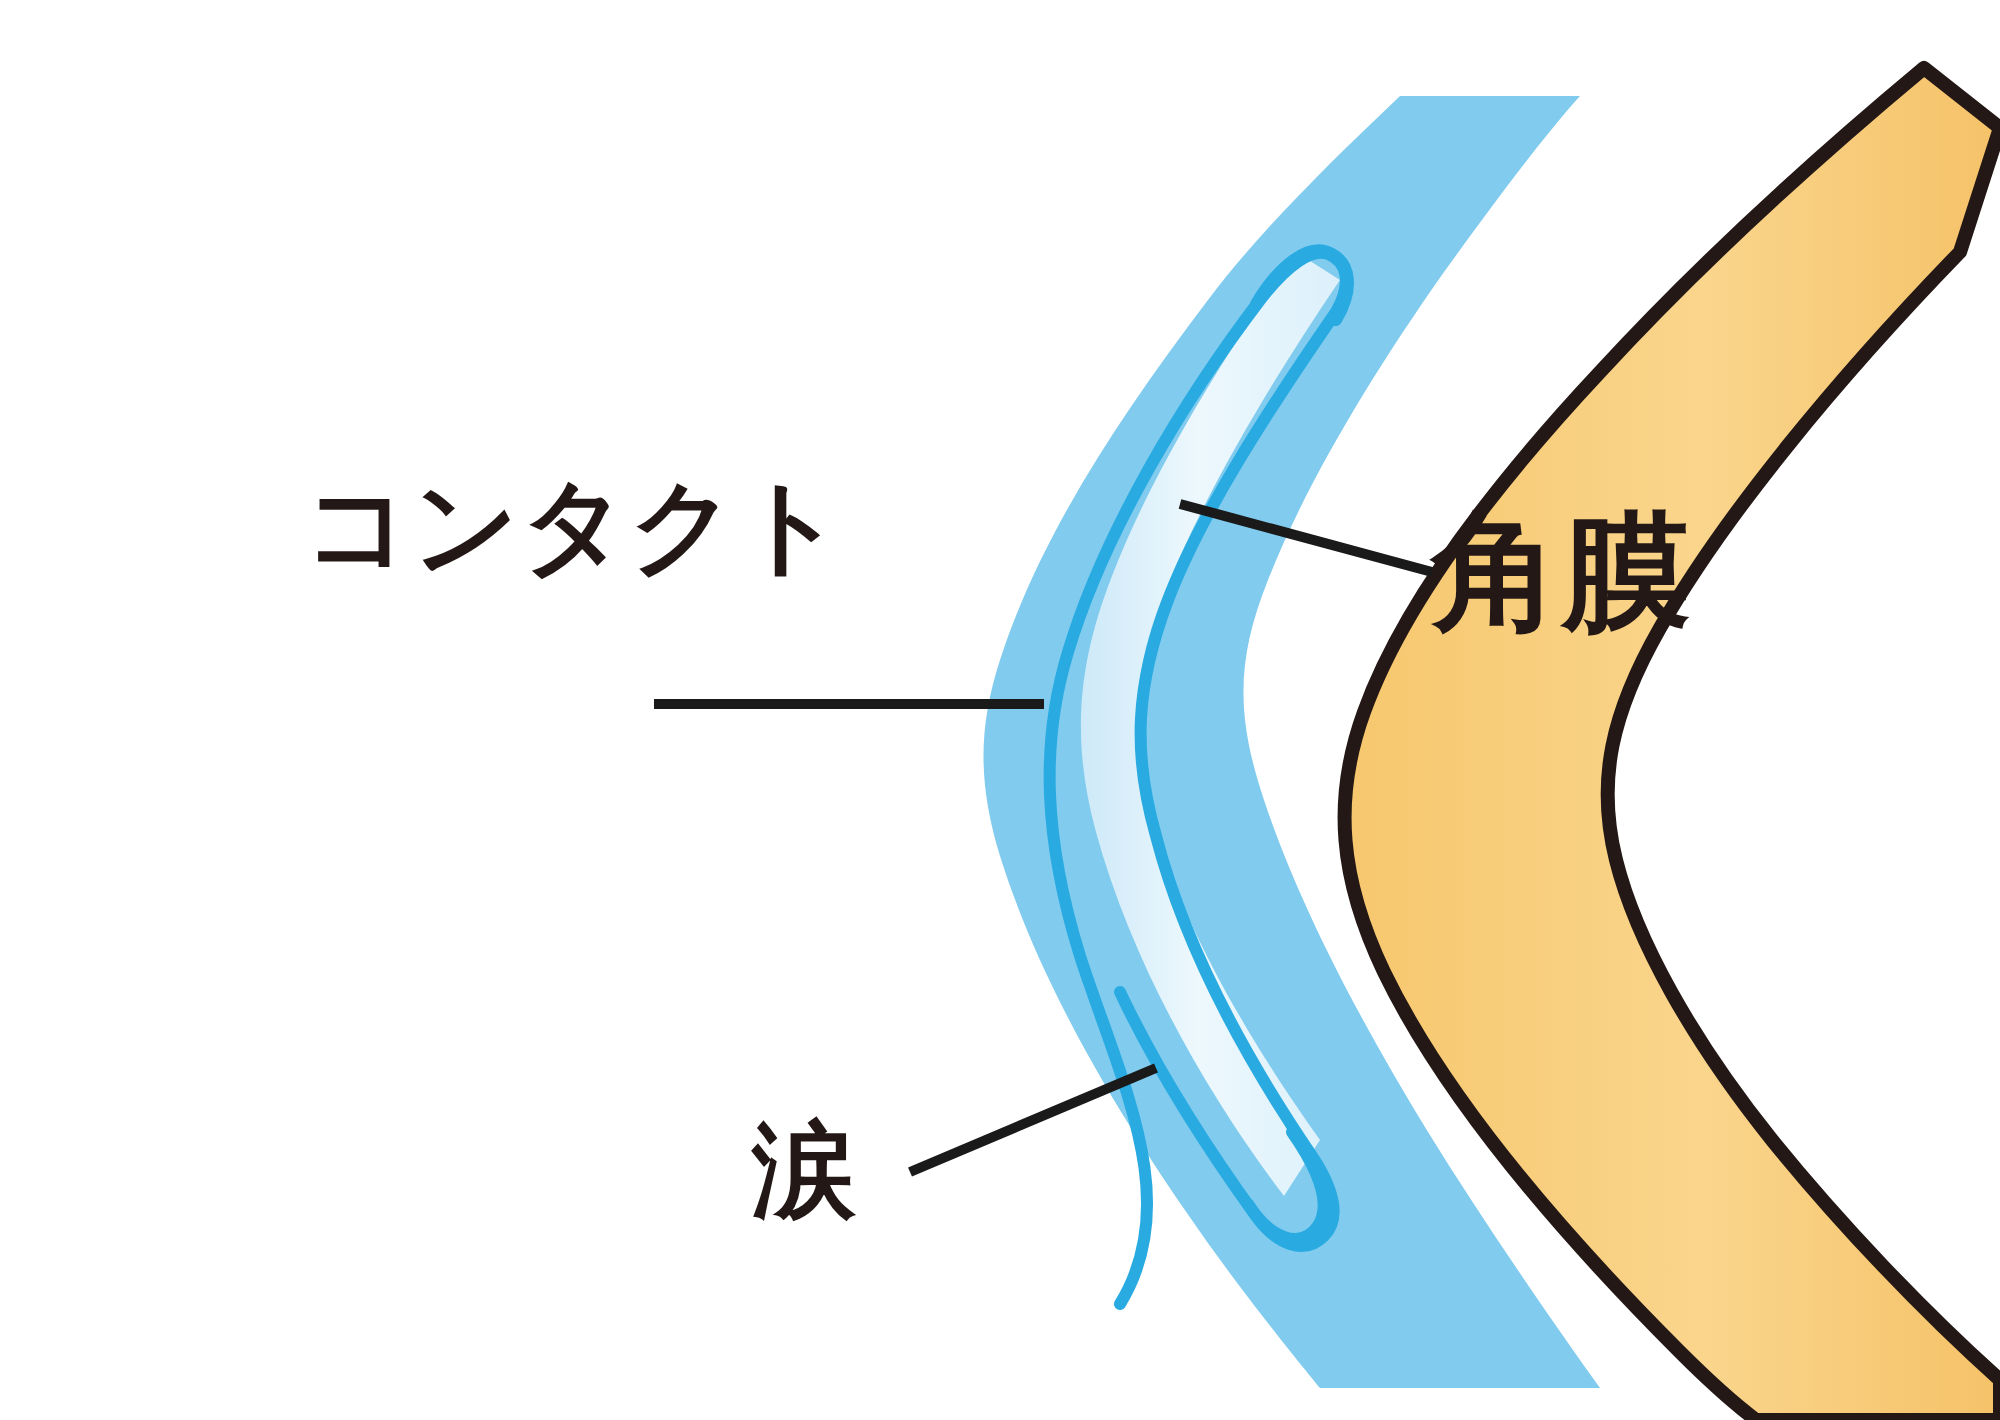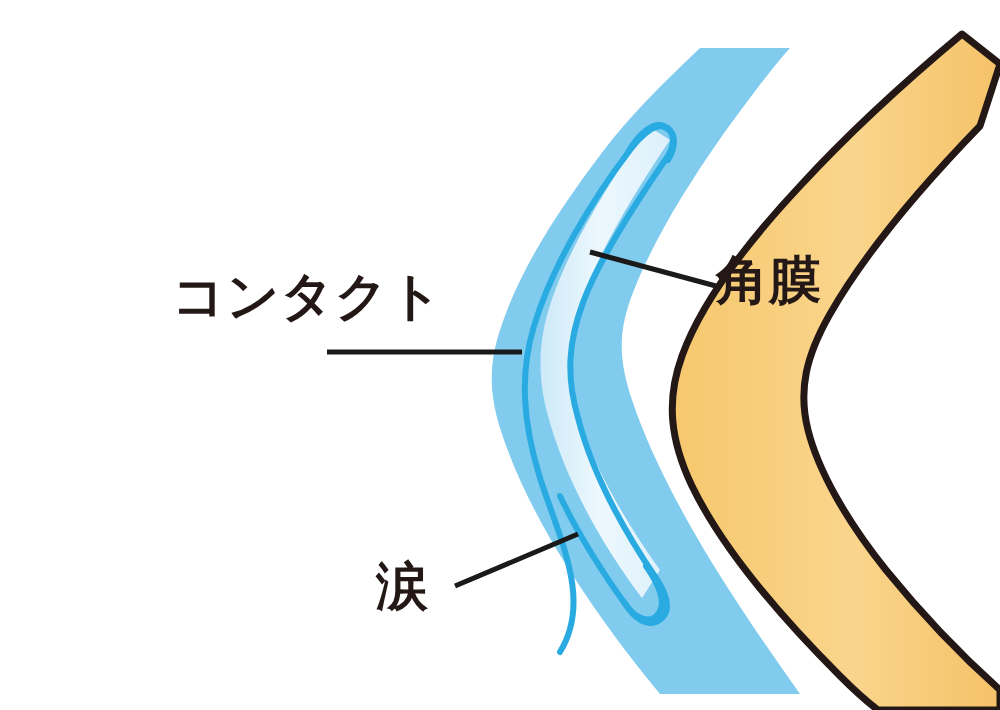--- a/index.html
+++ b/index.html
@@ -14,23 +14,23 @@
   .lbl{
     position:absolute;
     color:#231815;
     font-family:"DejaVu Sans","Liberation Sans",sans-serif;
     font-weight:700;
     letter-spacing:0.02em;
     white-space:nowrap;
     line-height:1.18;
     -webkit-font-smoothing:antialiased;
   }
-  #label-lens{left:152px;top:266px;font-size:52px;margin-left:20px;}
+  #label-lens{left:152px;top:234px;font-size:52px;}
   #label-lens .ln{display:block;}
-  #label-cornea{left:716px;top:250px;font-size:52px;}
+  #label-cornea{left:716px;top:250px;font-size:64px;}
   #label-tear{left:376px;top:556px;font-size:52px;}
 </style>
 </head>
 <body style="background: rgb(255, 255, 255);">
 
 <div id="stage">
 
   <svg id="figure" viewBox="0 0 1000 710" xmlns="http://www.w3.org/2000/svg">
 
     <defs>

